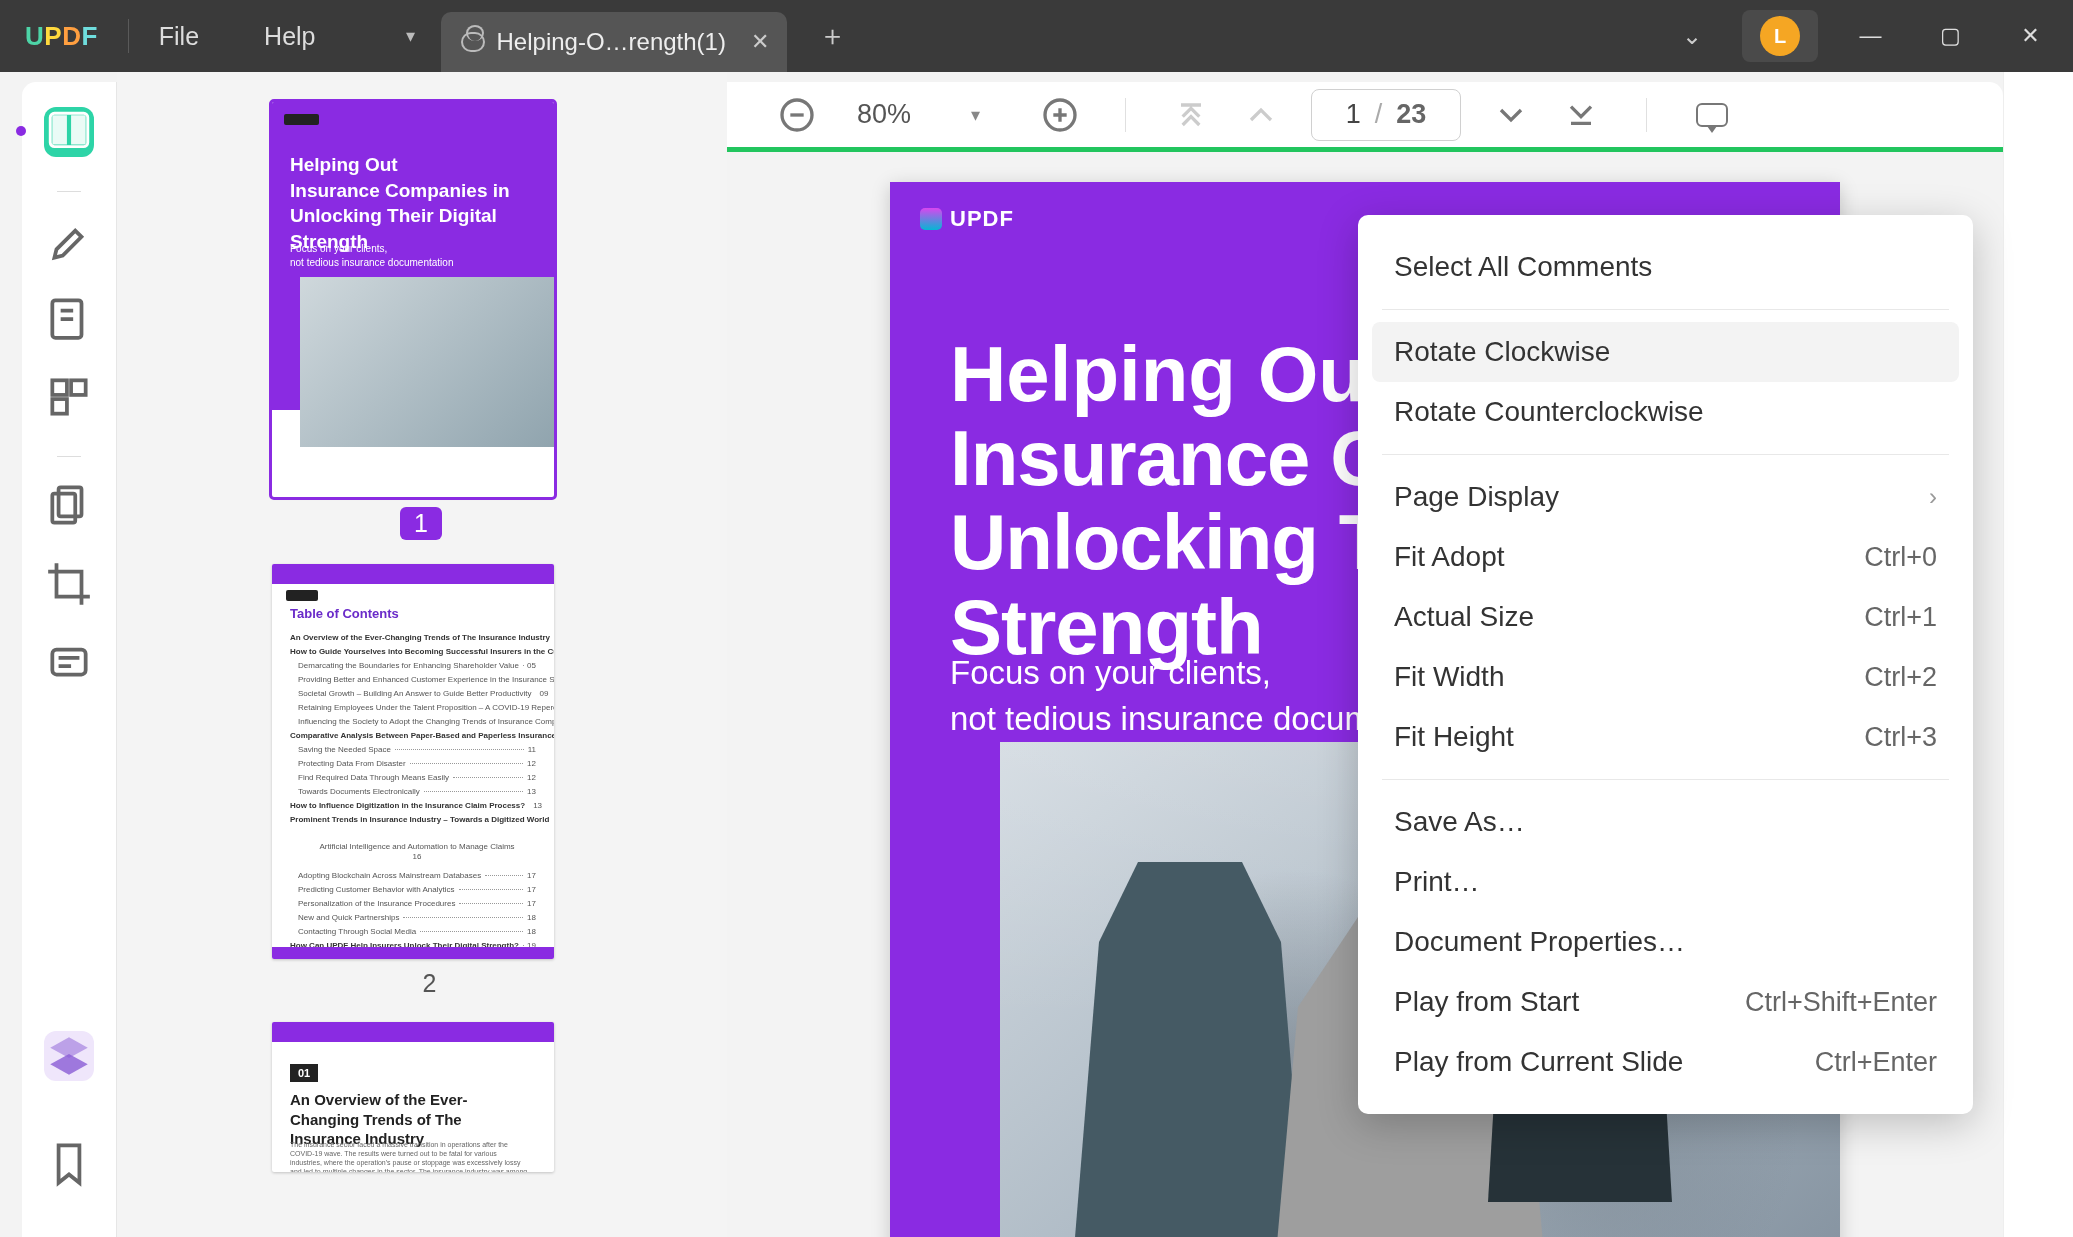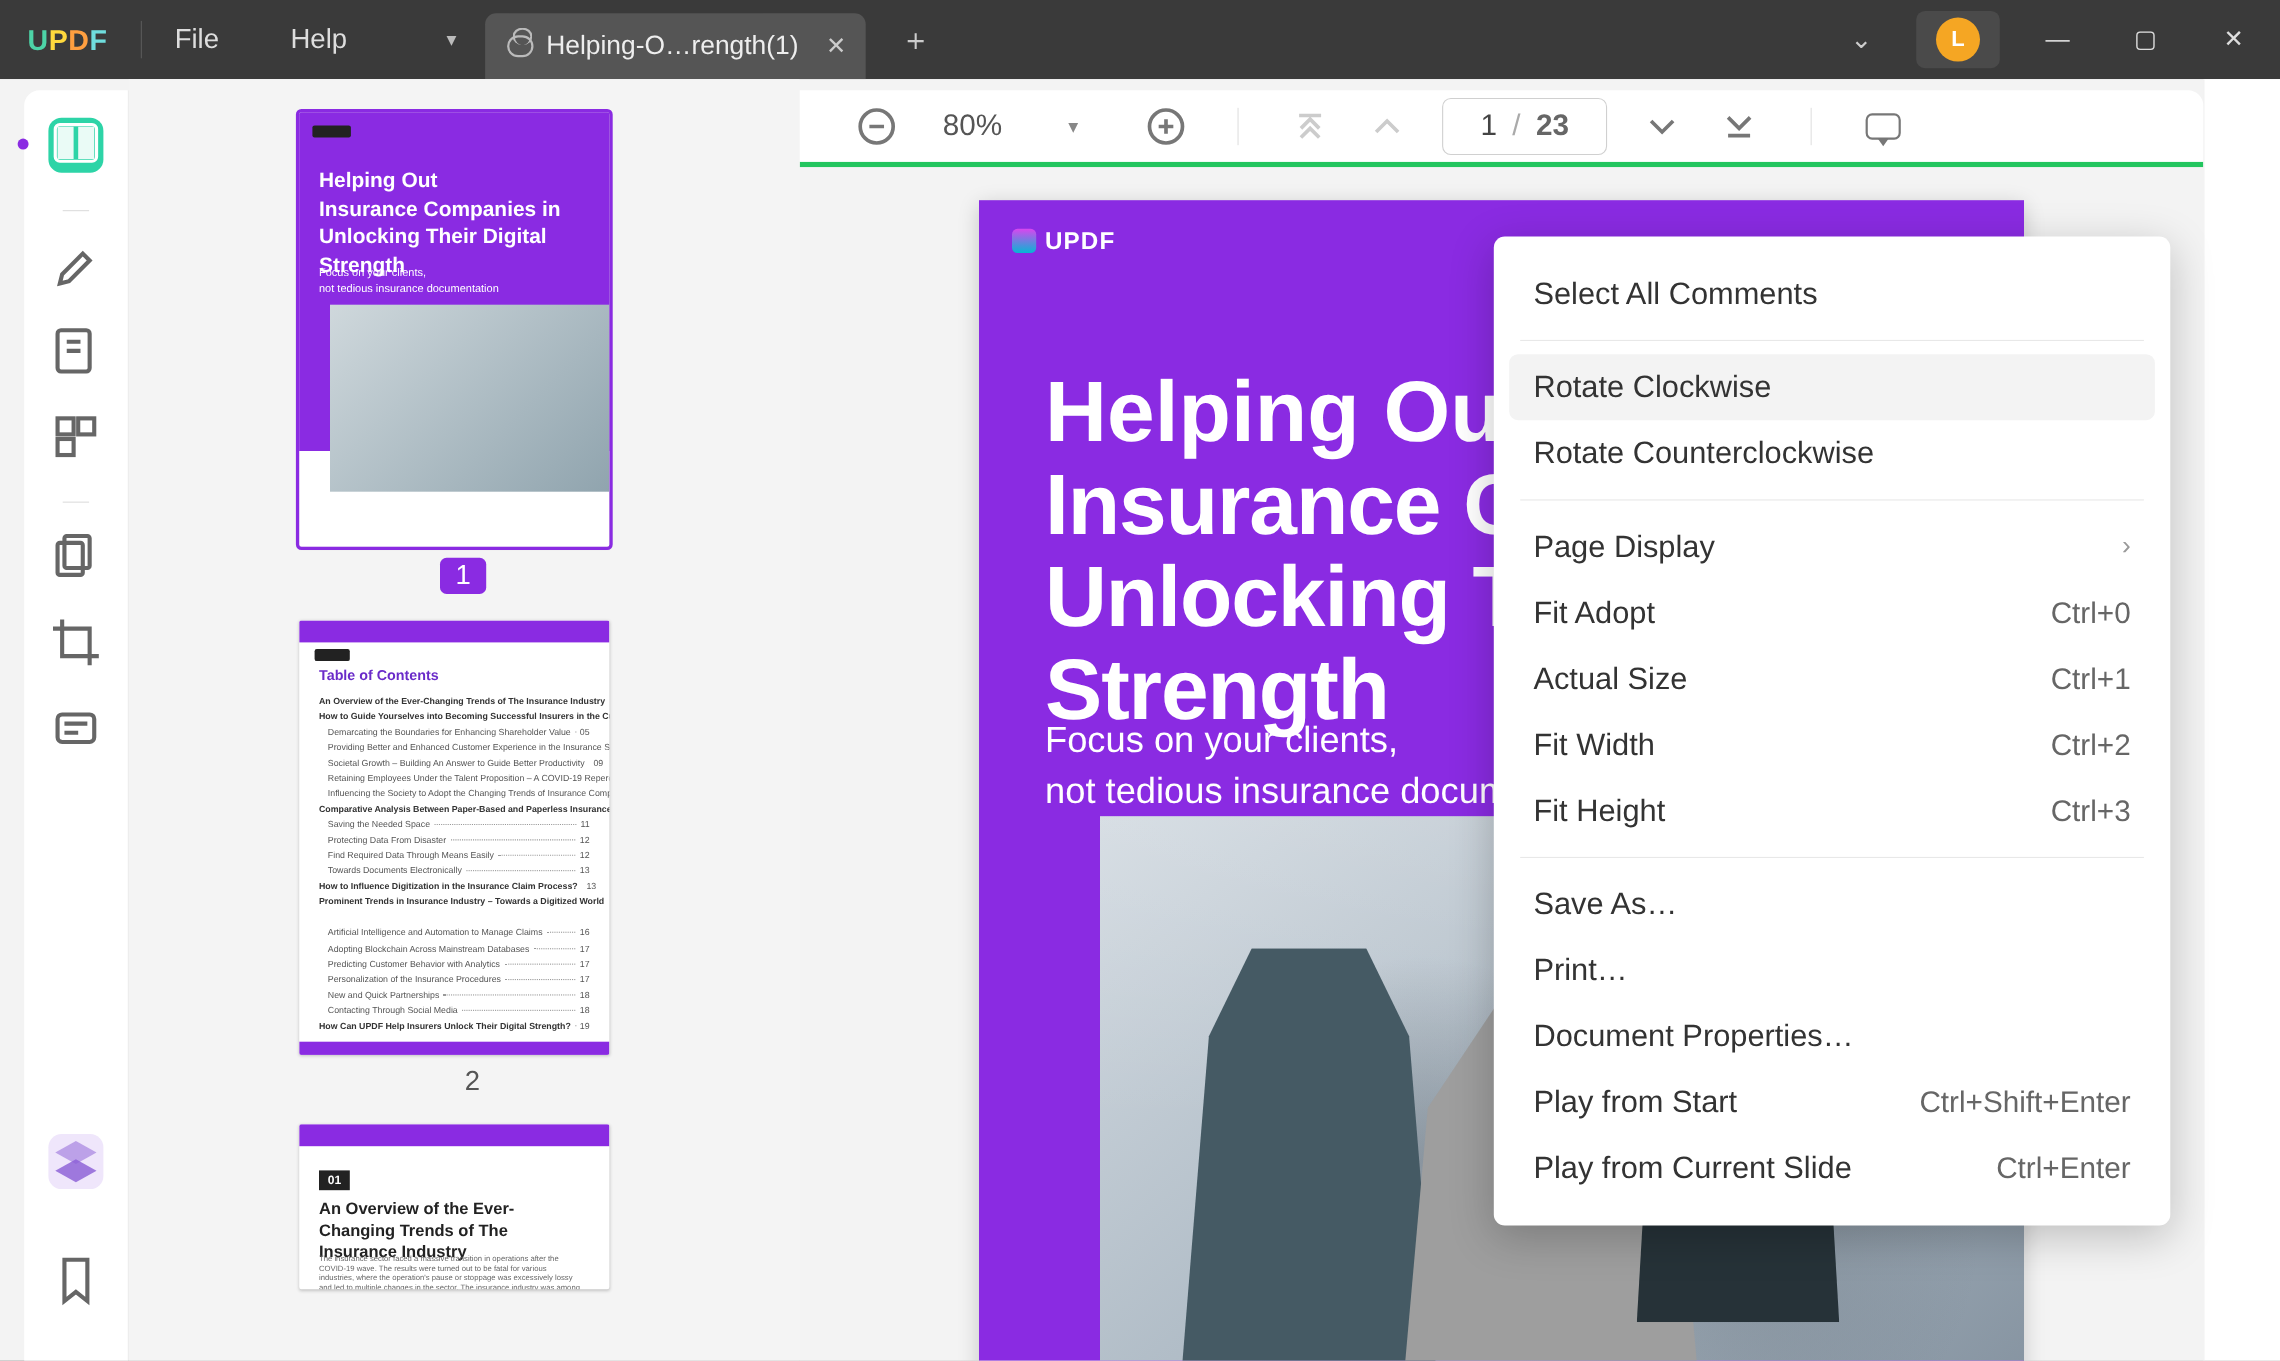--- a/index.html
+++ b/index.html
@@ -300,21 +300,21 @@
               </div>
               <div class="t2-line" style="margin-bottom: 3px;">
                 <span class="lab" style="font-weight:700;color:#333">How to Influence Digitization in the Insurance Claim Process?</span>
                 <span class="dots"></span>
                 <span class="pg">13</span>
               </div>
               <div class="t2-line" style="margin-bottom: 17px;">
                 <span class="lab" style="font-weight:700;color:#333">Prominent Trends in Insurance Industry – Towards a Digitized World</span>
                 <span class="dots"></span>
               </div>
-              <div class="t2-line" style="margin-bottom: 4px; padding-left: 8px;">
+              <div class="t2-line" style="margin-bottom: 17px; padding-left: 8px; flex-direction: column;">
                 <span class="lab" style="">Artificial Intelligence and Automation to Manage Claims</span>
                 <span class="dots"></span>
                 <span class="pg">16</span>
               </div>
               <div class="t2-line" style="margin-bottom: 3px; padding-left: 8px;">
                 <span class="lab" style="">Adopting Blockchain Across Mainstream Databases</span>
                 <span class="dots"></span>
                 <span class="pg">17</span>
               </div>
               <div class="t2-line" style="margin-bottom: 3px; padding-left: 8px;">

